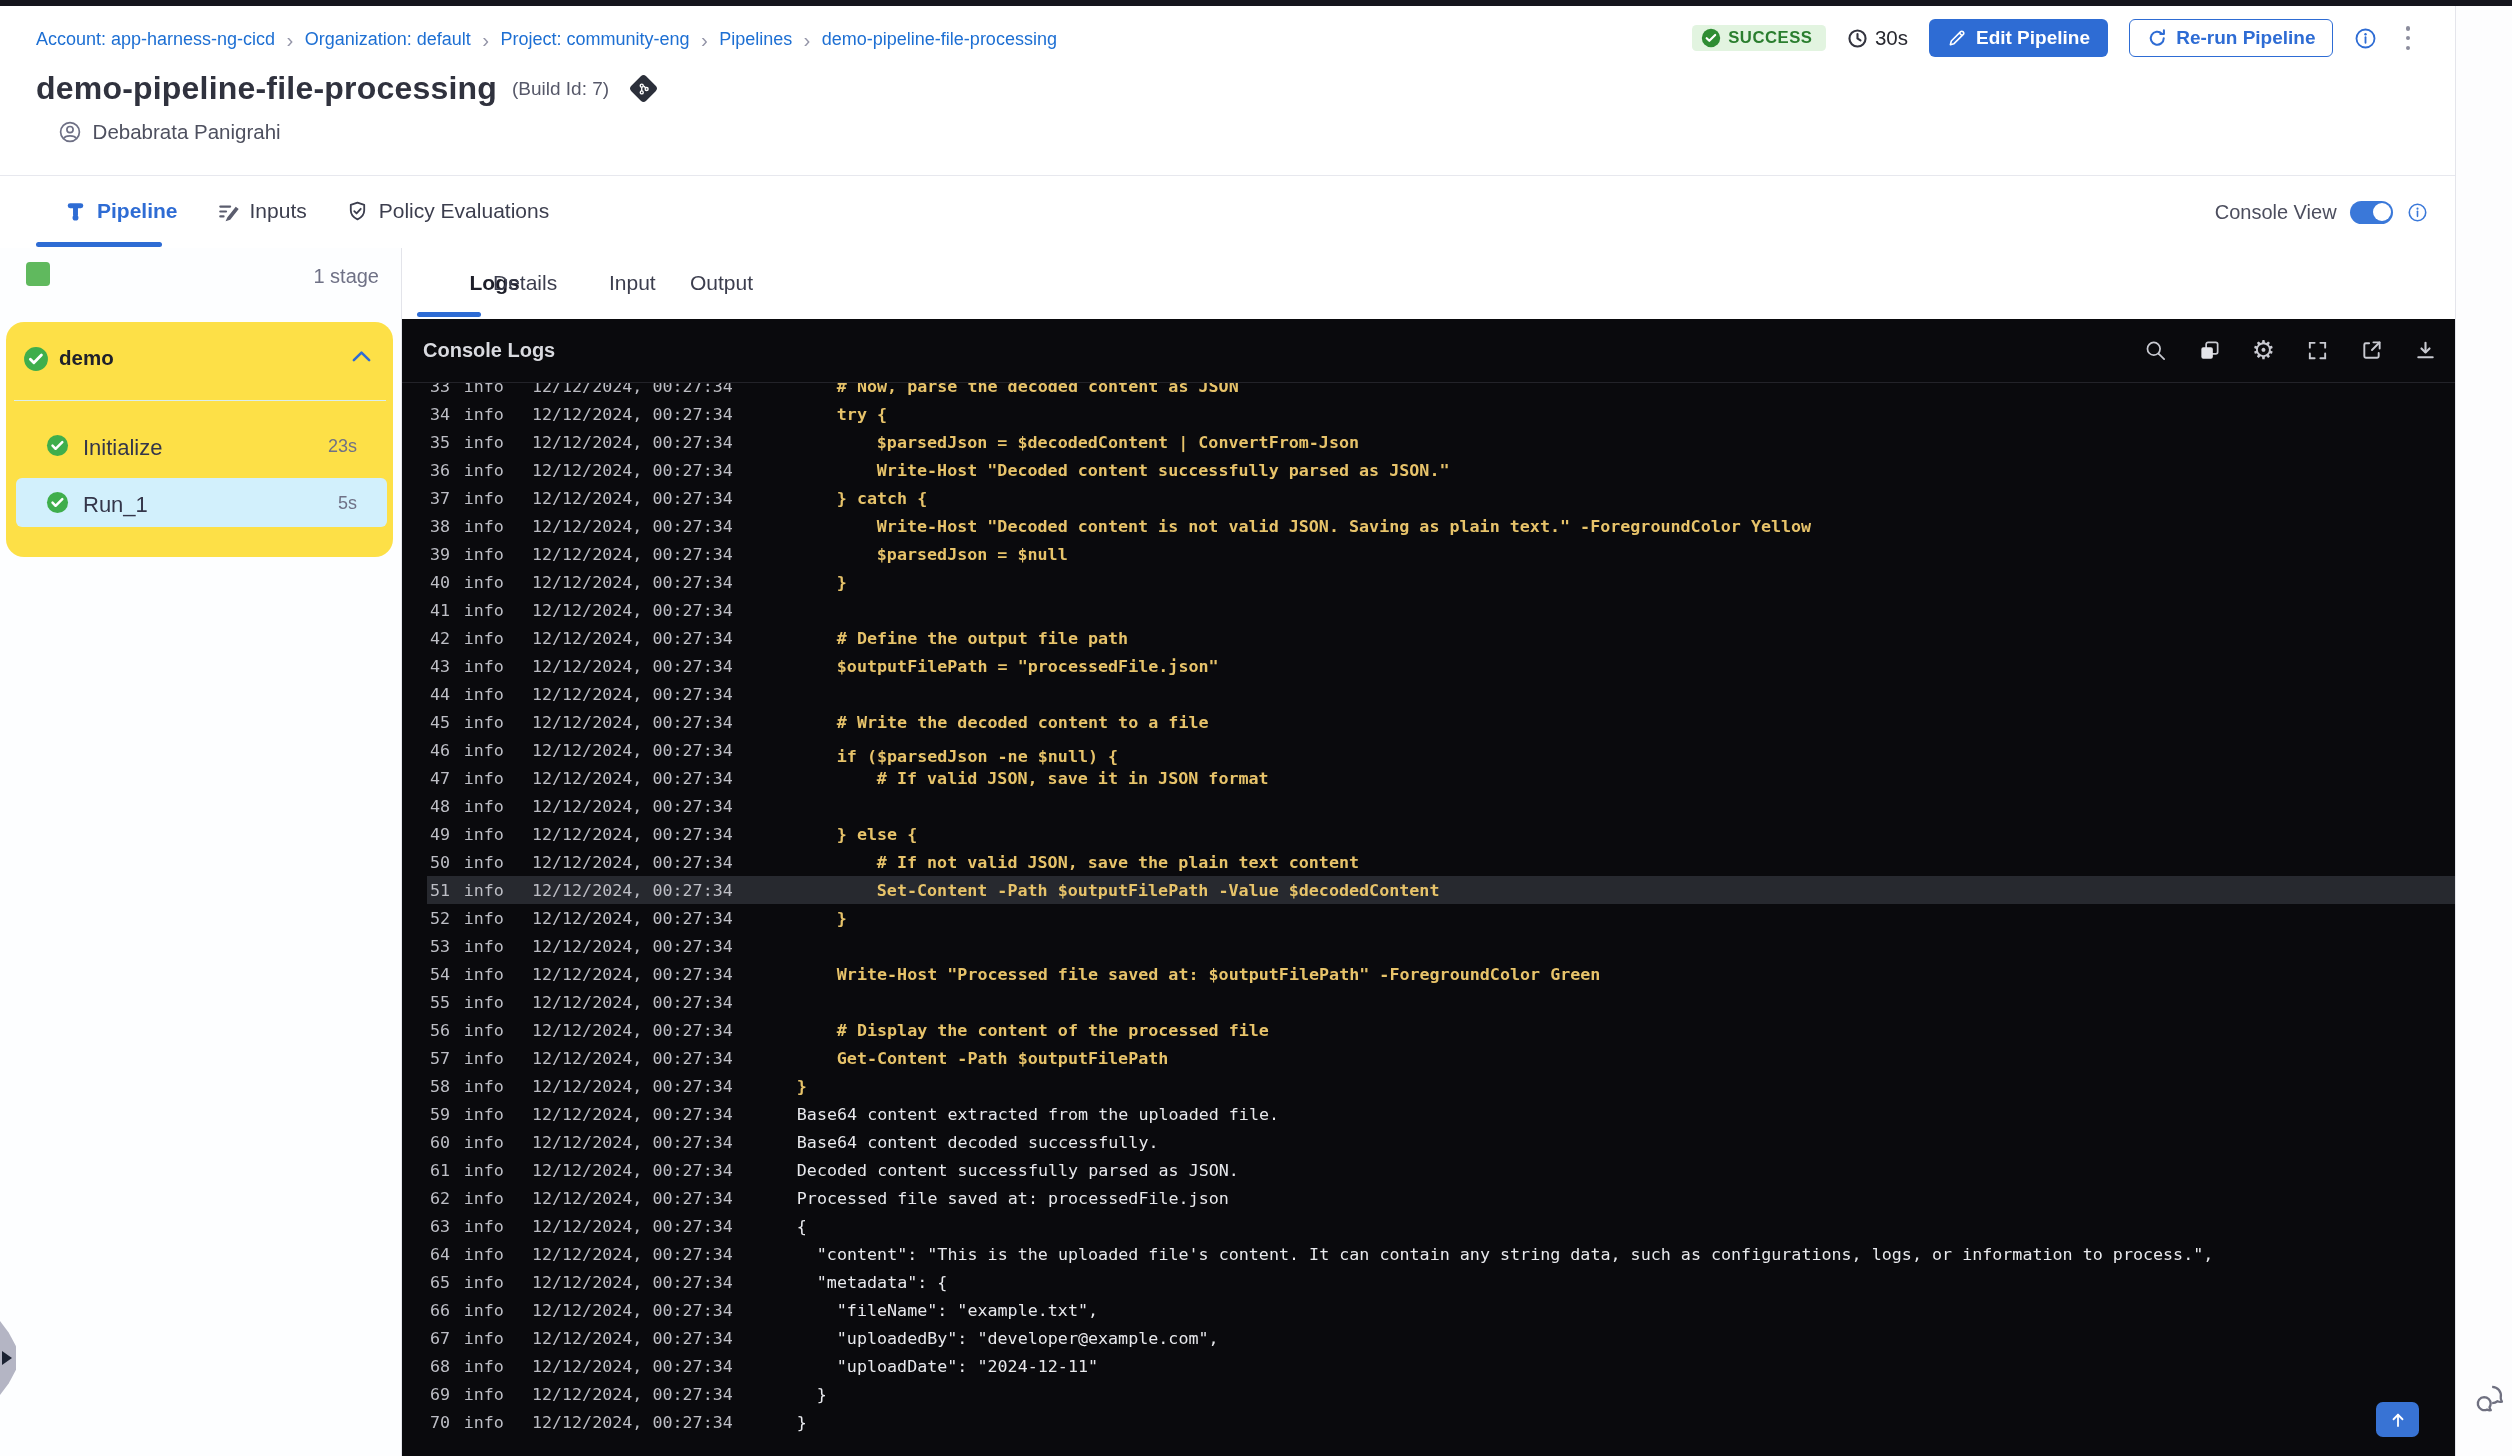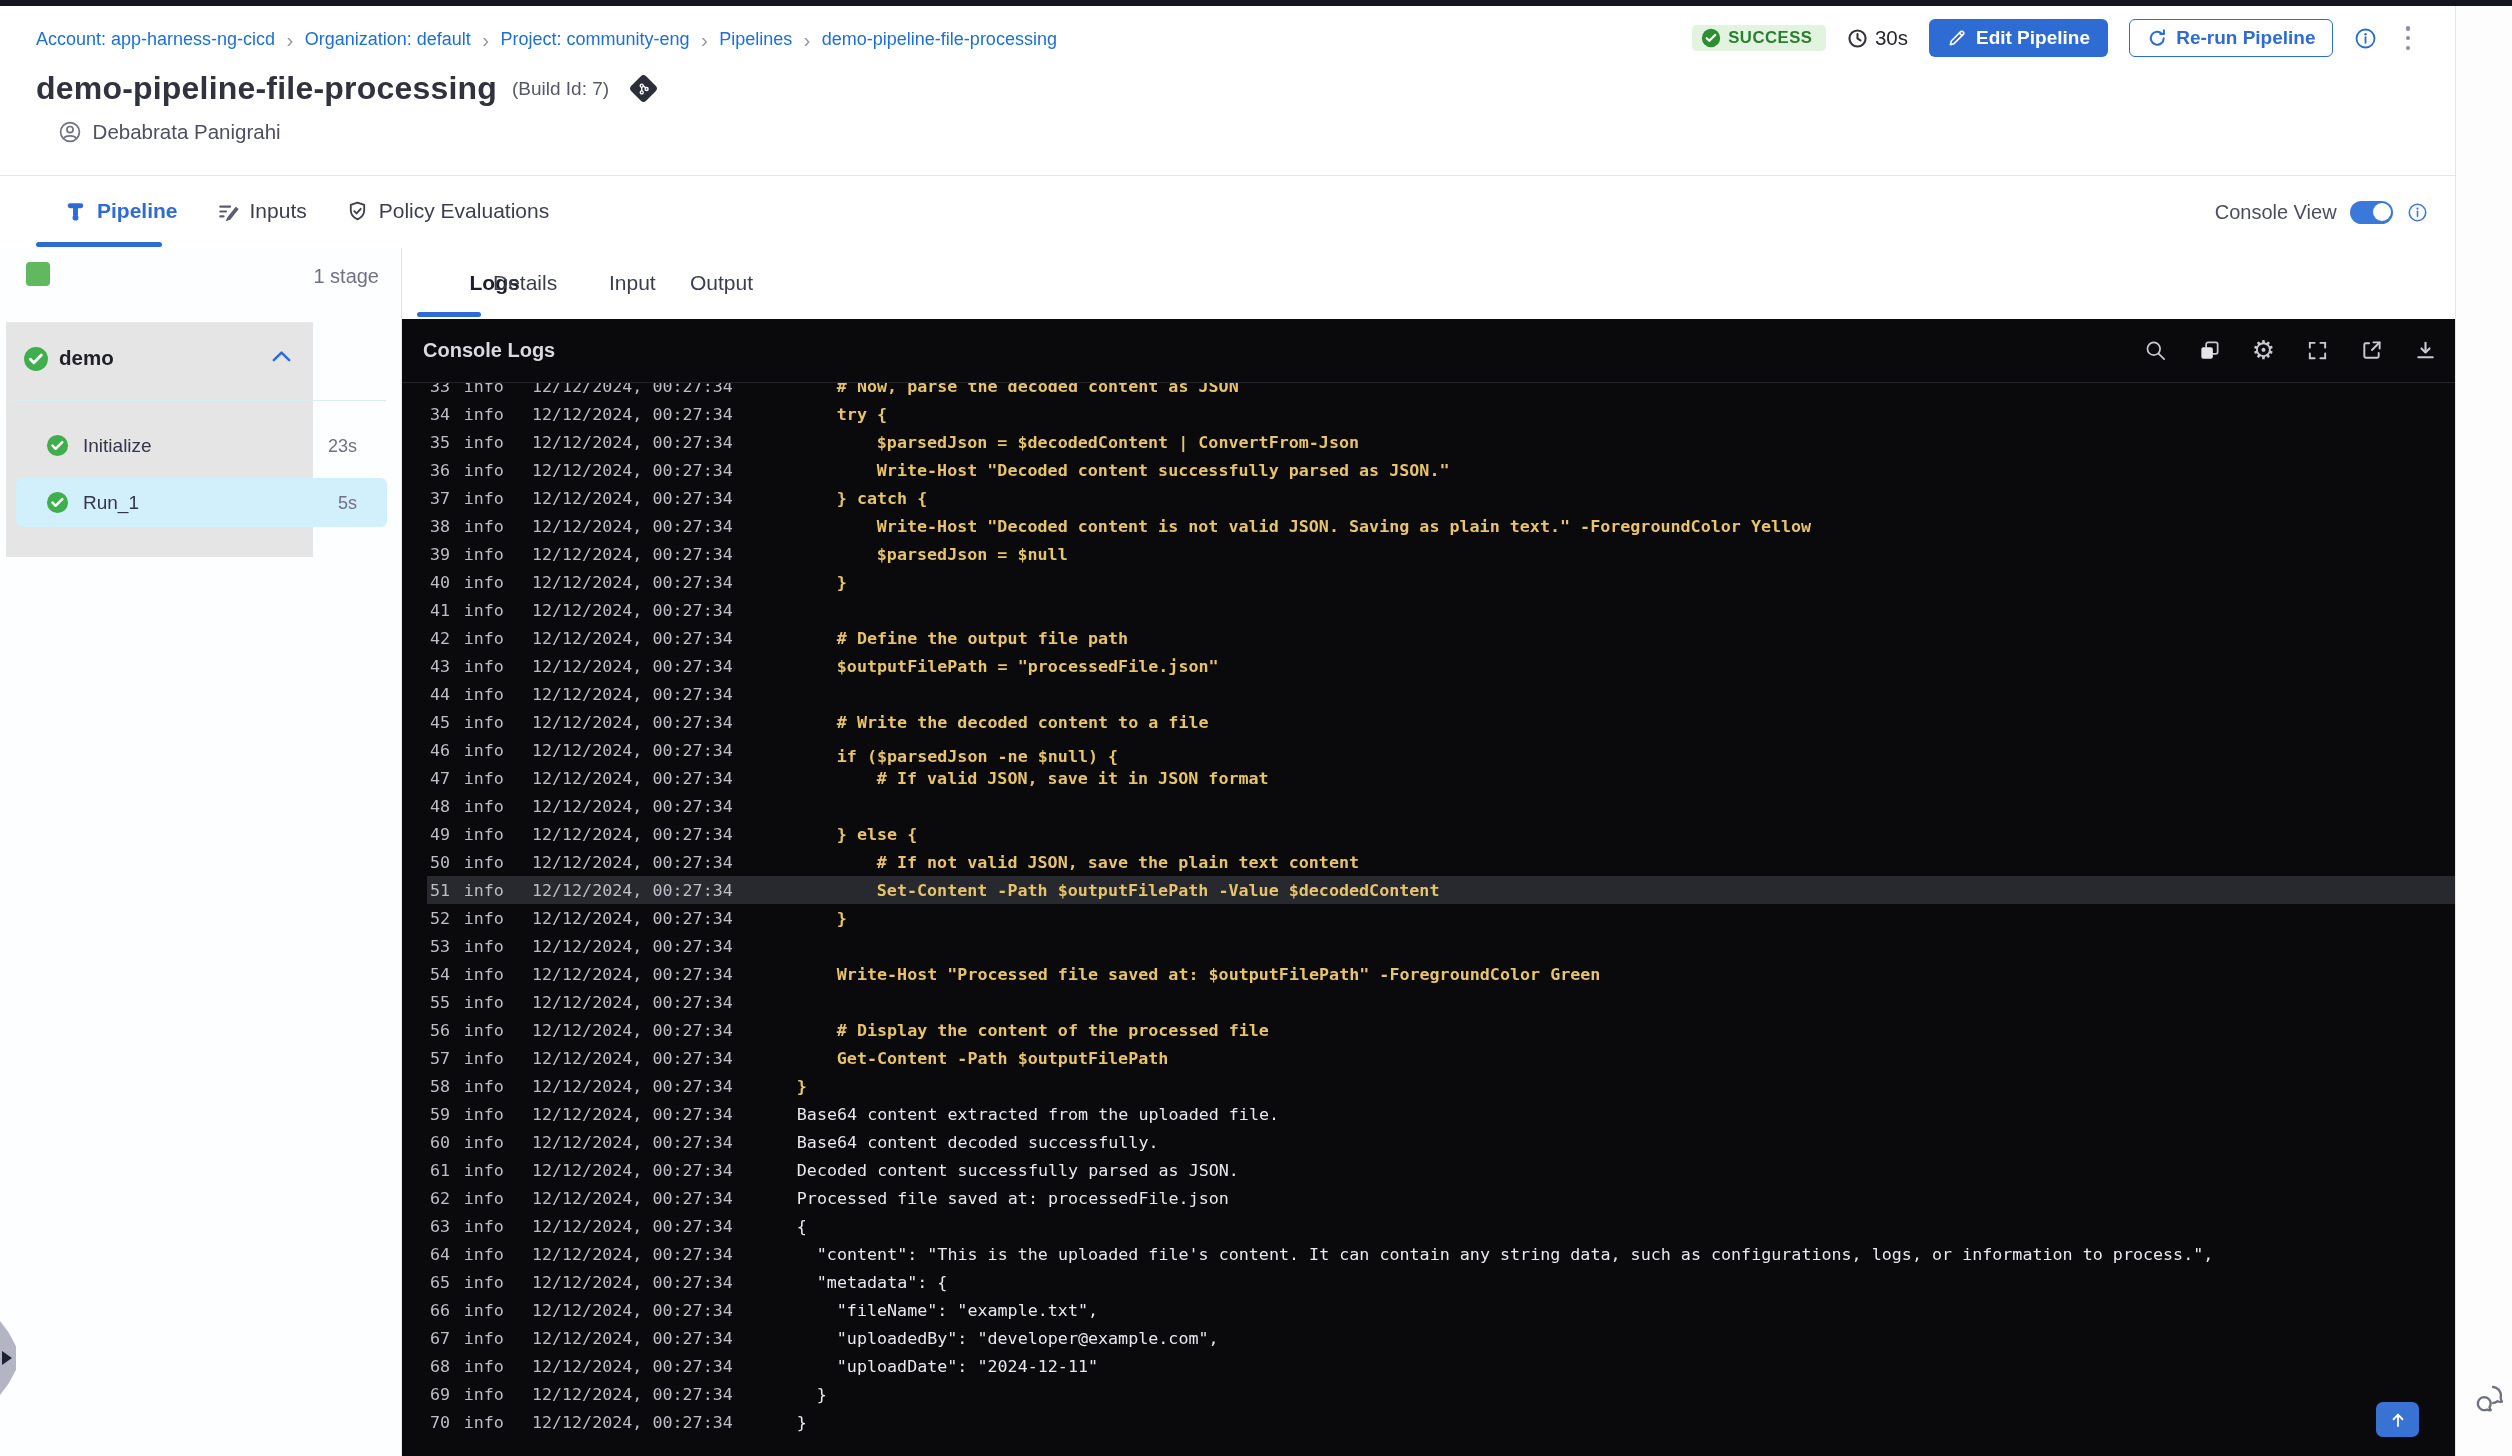--- a/index.html
+++ b/index.html
@@ -43,29 +43,29 @@
   .cv-label { font-size:20px; color:#4c4e5e; }
   .toggle { width:43px; height:23px; border-radius:12px; background:#3a78d9; position:relative; cursor:pointer; }
   .toggle .knob { position:absolute; right:2.3px; top:2.3px; width:18px; height:18px; border-radius:50%; background:#fff; }
   .divider-h2 { position:absolute; left:0; top:248px; width:2455px; height:0.8px; background:#e3e4ea; }
 
   
   .left-panel { position:absolute; left:0; top:248px; width:402px; height:1208px; background:#fdfeff; border-right:0.8px solid #e3e4ea; }
   .stage-count-row { position:absolute; left:0; top:9px; width:100%; height:46px; }
   .stage-square { position:absolute; left:26px; top:5.3px; width:24px; height:24px; border-radius:3.8px; background:#60b95e; }
   .stage-count { position:absolute; right:22px; top:7.6px; font-size:20px; color:#6f7186; }
-  .stage-group { position:absolute; left:6px; top:74px; width:307px; height:235px; background:#e5e5e5; border-radius:0; }
+  .stage-group { position:absolute; left:6px; top:74px; width:387px; height:235px; background:#fde047; border-radius:18px; }
   .group-head { position:absolute; left:0; top:20px; width:100%; height:33px; cursor:pointer; }
   .group-head .chk { position:absolute; left:16.7px; top:3.8px; }
   .group-head .gname { position:absolute; left:53px; top:3.8px; font-size:20.5px; font-weight:bold; color:#20212b; }
   .group-head .chev { position:absolute; right:20px; top:6px; color:#2e6cd4; }
   .group-divider { position:absolute; left:7.6px; top:78px; width:372px; height:0.8px; background:#d9eeee; }
   .step-row { position:absolute; left:10px; width:371px; height:49px; border-radius:6px; cursor:pointer; }
   .step-row .chk { position:absolute; left:30px; top:13px; }
-  .step-row .sname { position:absolute; left:67px; top:13.7px; font-size:19px; color:#34364a; }
+  .step-row .sname { position:absolute; left:67px; top:13.7px; font-size:22px; color:#34364a; }
   .step-row .sdur { position:absolute; right:30px; top:15px; font-size:18px; color:#6f7186; }
   .step-row.selected { background:#d2f0fc; }
 
   
   .detail-tabs { position:absolute; left:402px; top:248px; width:2053px; height:71px; background:#fff; }
   .dtab { position:absolute; top:23px; font-size:21px; color:#3c3e4e; cursor:pointer; }
   .dtab.active { font-weight:bold; color:#1d1e29;margin-left:44px; }
   .dtab-underline { position:absolute; left:15px; top:64px; width:64px; height:5.3px; background:#2e6cd4; border-radius:3px; }
 
   

